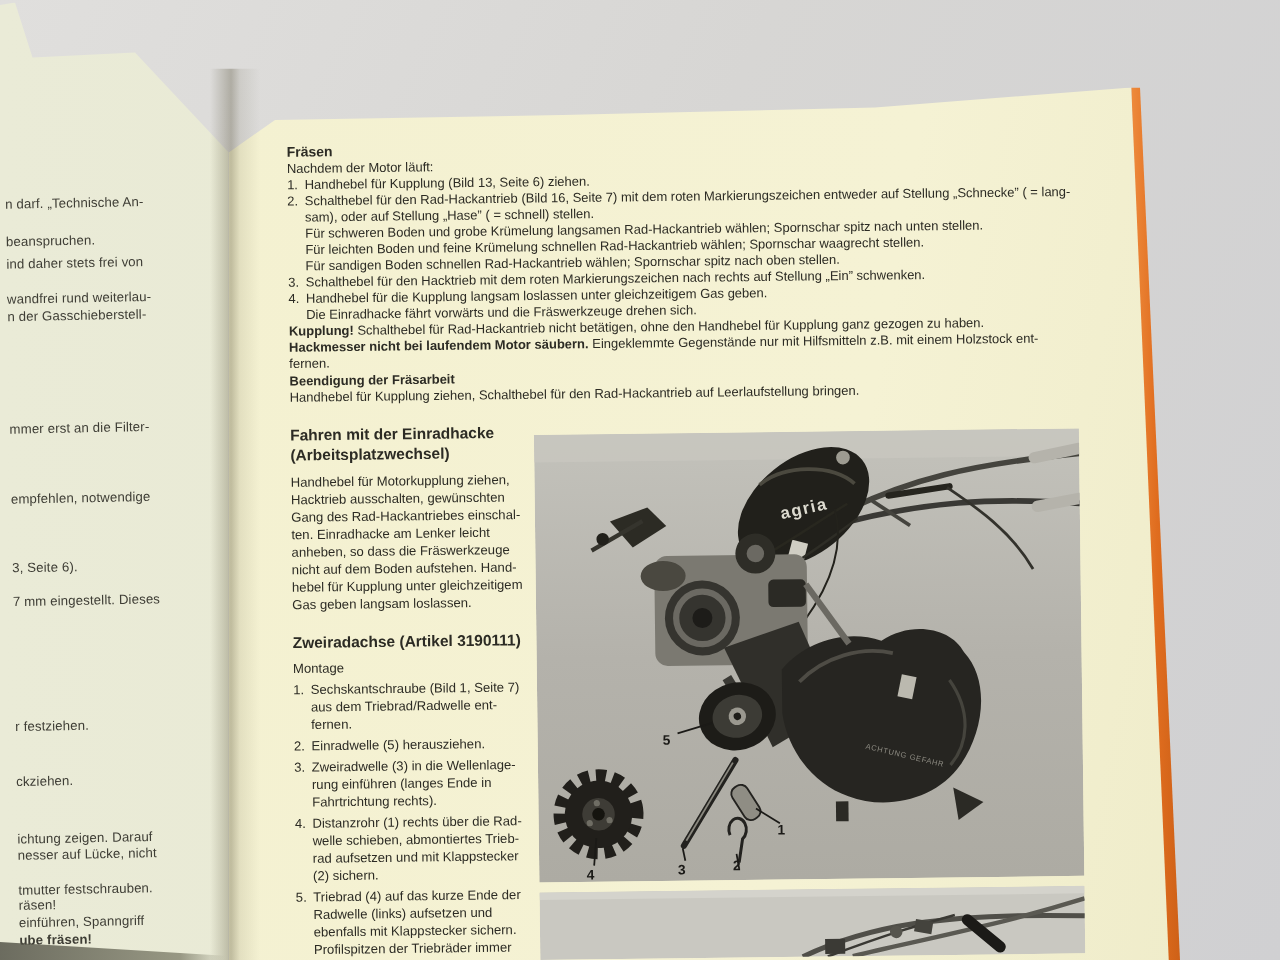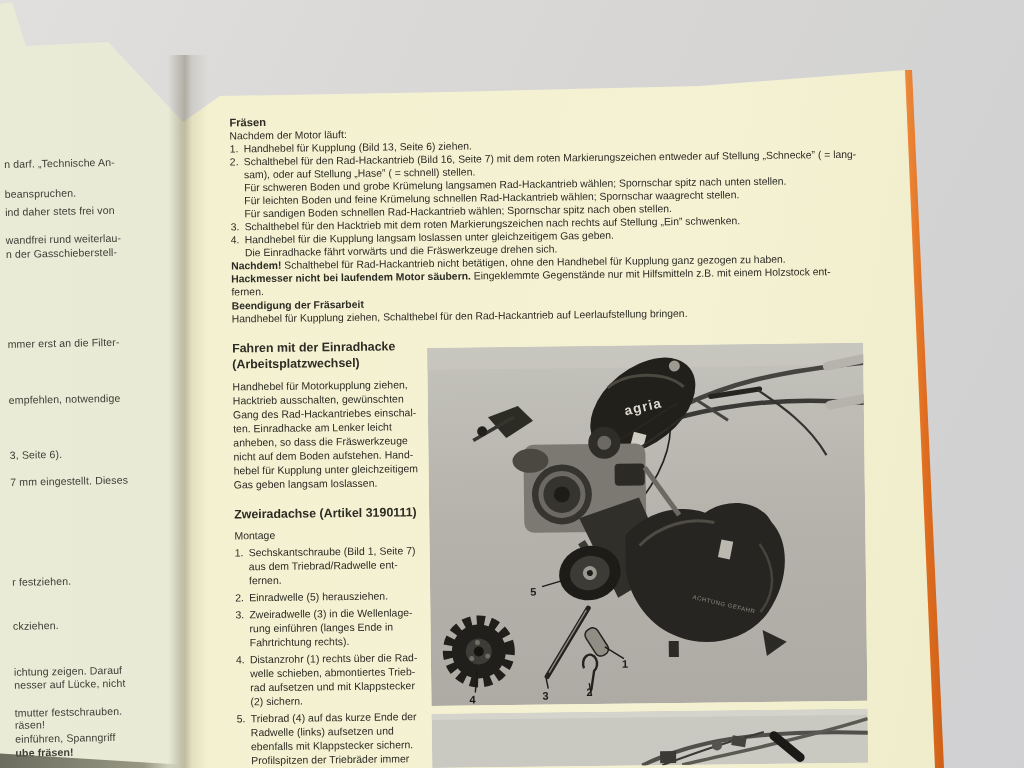--- a/index.html
+++ b/index.html
@@ -114,21 +114,21 @@
             <span class="txt">Schalthebel für den Hacktrieb mit dem roten Markierungszeichen nach rechts auf Stellung „Ein” schwenken.</span>
           </div>
         <div class="li">
             <span class="num">4.</span>
             <span class="txt">Handhebel für die Kupplung langsam loslassen unter gleichzeitigem Gas geben.</span>
           </div>
         <div class="li">
             <span class="num"></span>
             <span class="txt">Die Einradhacke fährt vorwärts und die Fräswerkzeuge drehen sich.</span>
           </div>
-        <div class="line"><span class="b">Nachdem!</span><span> Schalthebel für Rad-Hackantrieb nicht betätigen, ohne den Handhebel für Kupplung ganz gezogen zu haben.</span></div>
+        <div class="line"><span class="b">Kupplung!</span><span> Schalthebel für Rad-Hackantrieb nicht betätigen, ohne den Handhebel für Kupplung ganz gezogen zu haben.</span></div>
         <div class="line"><span class="b">Hackmesser nicht bei laufendem Motor säubern.</span><span> Eingeklemmte Gegenstände nur mit Hilfsmitteln z.B. mit einem Holzstock ent-
 fernen.</span></div>
         <div class="h-sub">Beendigung der Fräsarbeit</div>
         <div class="line">Handhebel für Kupplung ziehen, Schalthebel für den Rad-Hackantrieb auf Leerlaufstellung bringen.</div>
       </div>
 
       <div class="left-col">
         <div class="h-col">Fahren mit der Einradhacke</div>
         <div class="h-col">(Arbeitsplatzwechsel)</div>
         <div class="col-body">Handhebel für Motorkupplung ziehen,

